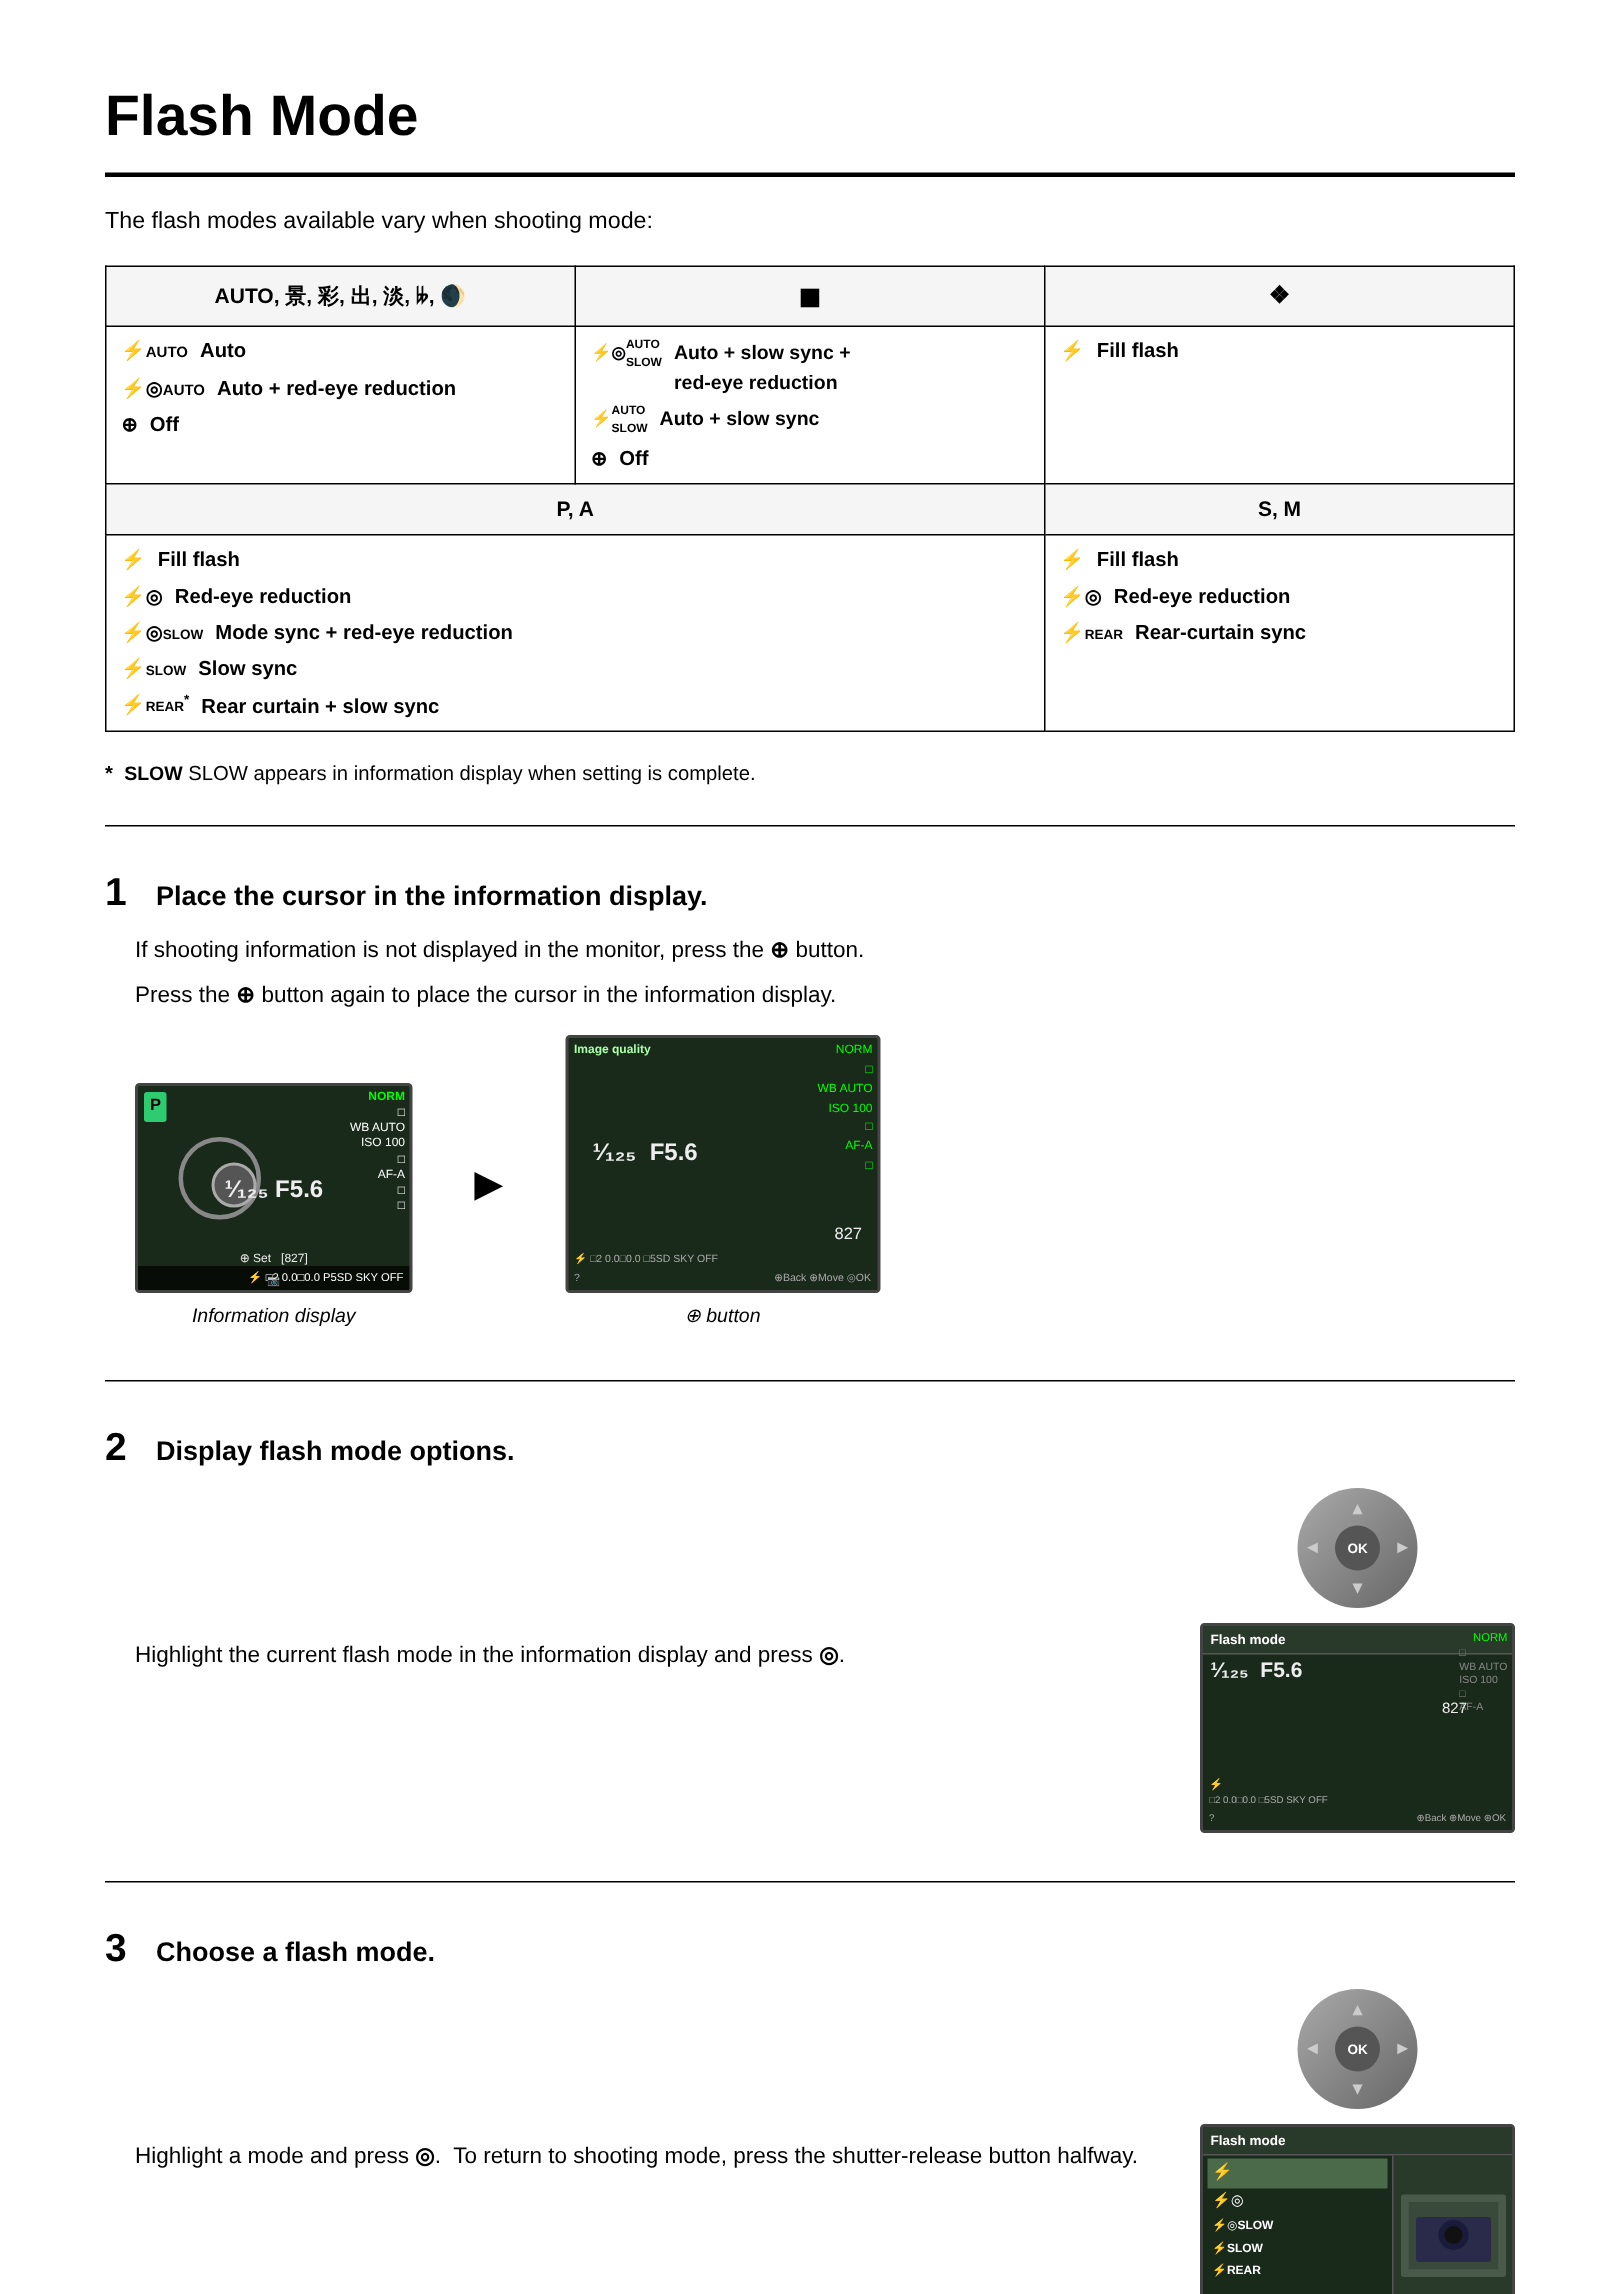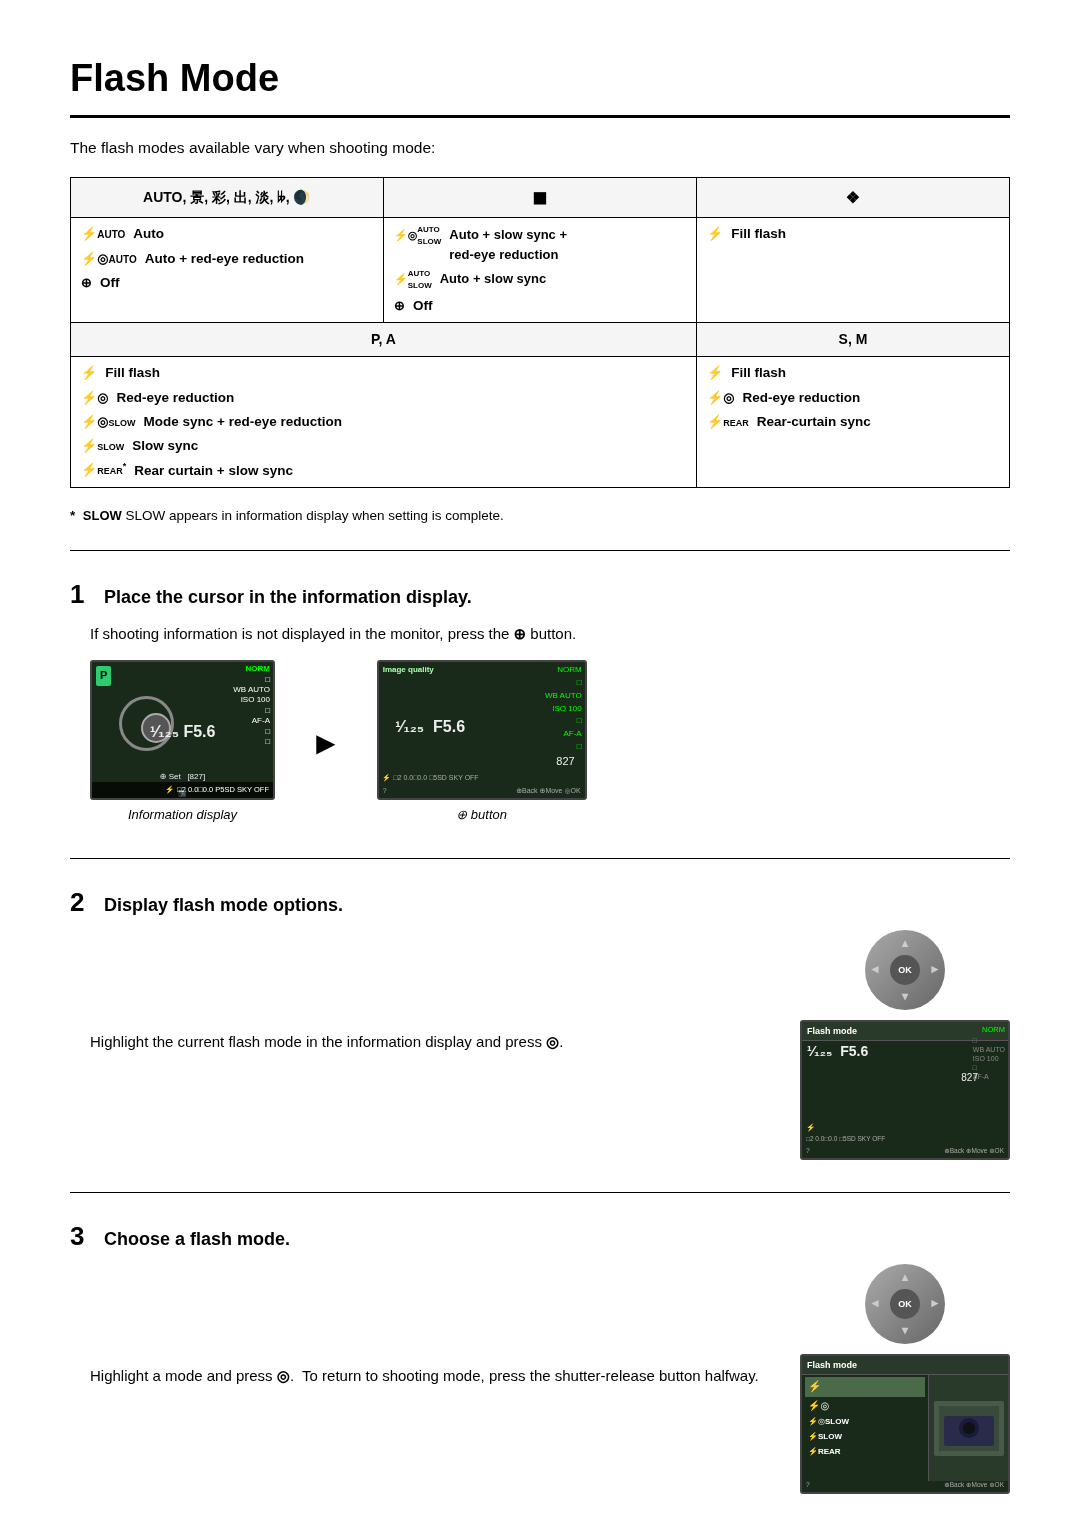--- a/index.html
+++ b/index.html
@@ -115,21 +115,21 @@
       background: #1a2a1a;
       border: 2px solid #444;
       border-radius: 3px;
       position: relative;
       overflow: hidden;
       color: #fff;
       font-size: 9px;
     }
     .cam-screen2 {
       width: 210px;
-      height: 140px;
+      height: 172px;
       background: #1a2a1a;
       border: 2px solid #444;
       border-radius: 3px;
       position: relative;
       overflow: hidden;
       color: #fff;
       font-size: 9px;
     }
     .cam-mode-badge {
       background: #2ecc71;
@@ -382,20 +382,21 @@
 
 <hr class="section-hr">
 
 <div class="step-block">
   <div class="step-header">
     <span class="step-num">1</span>
     <span class="step-title">Place the cursor in the information display.</span>
   </div>
   <div class="step-body">
     <p>If shooting information is not displayed in the monitor, press the <strong>⊕</strong> button.</p>
+    <p>Press the <strong>⊕</strong> button again to place the cursor in the information display.</p>
 
     <div class="screens-row">
 
       <div class="screen-block">
         <div class="cam-screen">
           <div class="cam-mode-badge">P</div>
           <div class="cam-circle"></div>
           <div class="cam-circle-inner"></div>
           <div class="cam-right-info">
             <div style="color:#0f0;font-weight:bold;">NORM</div>

